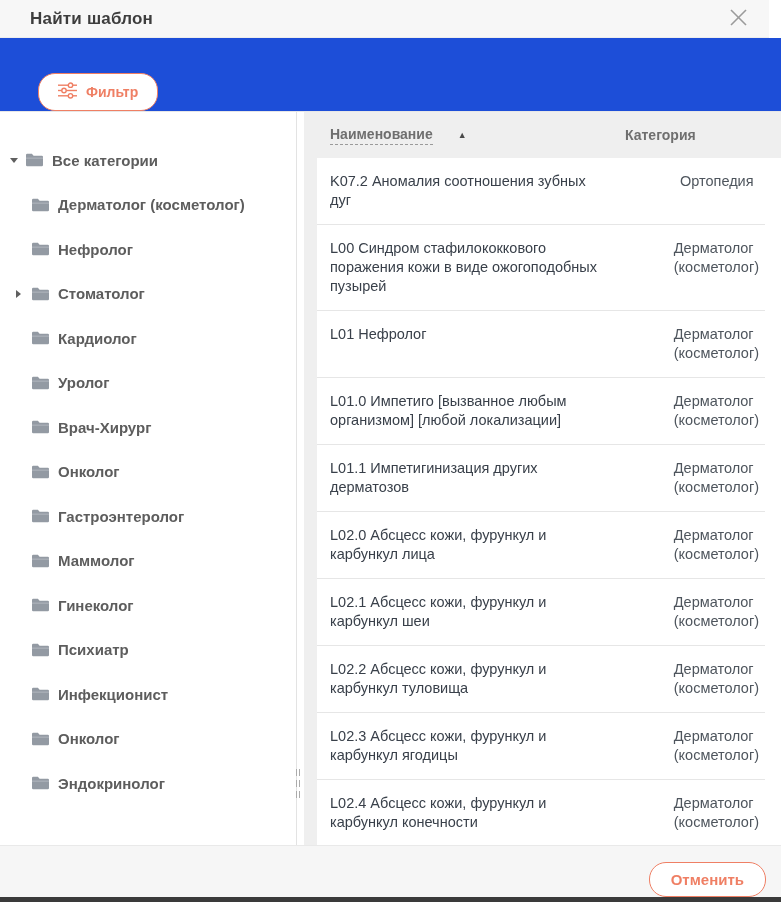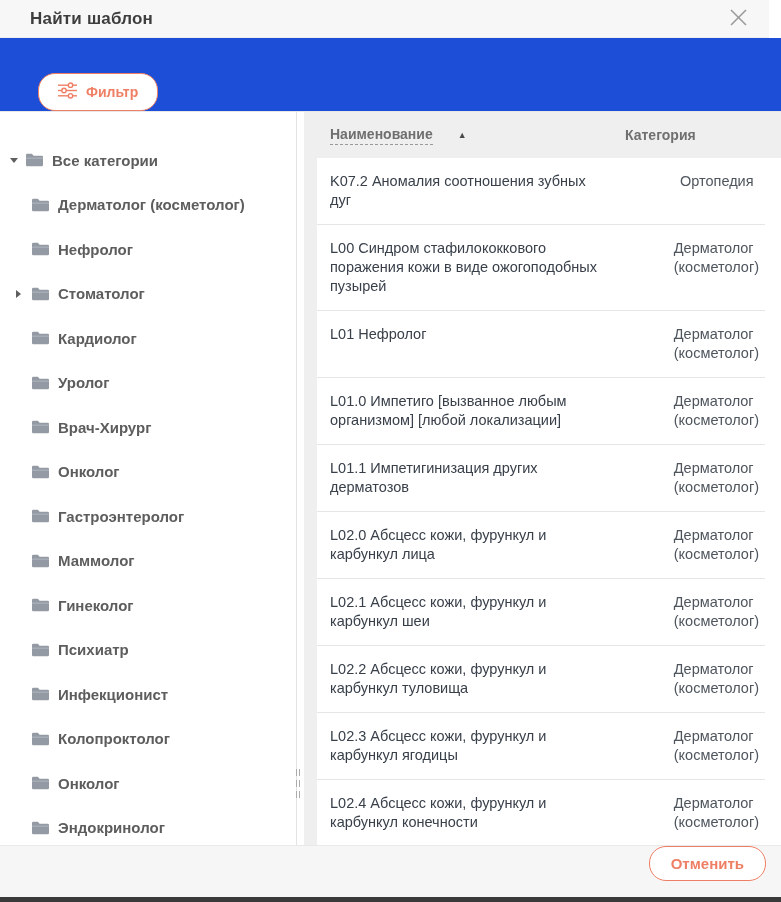--- a/index.html
+++ b/index.html
@@ -79,21 +79,21 @@
   }
   .cell-name {
     width:308px; padding-left:13px; padding-right:16px;
     font-size:14.5px; line-height:19px; color:#39404a;
   }
   .cell-cat { flex:1; font-size:14.5px; line-height:19px; color:#4e555d; padding-right:6px;margin-left:48px; }
   
   .footer {
     position:absolute; left:0; right:0; bottom:5px; height:52px;
     background:#f6f6f6; border-top:1px solid #e9e9e9;
-    display:flex; align-items:flex-start; justify-content:flex-end; gap:17px;
+    display:flex; align-items:flex-end; justify-content:flex-end; gap:17px;
     padding-right:15px;
   }
   .btn {
     font-family:"Liberation Sans", sans-serif; font-weight:700; font-size:15px;
     padding:8px 21px; cursor:pointer;
   }
   .btn-cancel { background:#fff; border:1px solid #ef7f64; color:#ef7f64; border-radius:17px; }
   .btn-select { background:#ef7f64; border:1px solid #ef7f64; color:#fff; border-radius:10px; padding:9px 20px; }
   .bottom-strip { position:absolute; left:0; right:0; bottom:0; height:5px; background:#3a3a3a; }
 </style>
@@ -272,30 +272,20 @@
           <span class="arrow arrow-none"></span>
           <span class="folder">
             <svg width="17" height="14" viewBox="0 0 17 14">
               <path d="M0 2 Q0 0.8 1.2 0.8 L5.9 0.8 L7.6 2.7 L15.8 2.7 Q17 2.7 17 3.9 L17 12 Q17 13.2 15.8 13.2 L1.2 13.2 Q0 13.2 0 12 Z" fill="#939aa3"></path>
               <rect x="0" y="4.6" width="17" height="1.1" fill="#aeb4bb"></rect>
             </svg>
           </span>
           <span class="tree-label">Инфекционист</span>
         </div>
 
-        <div class="tree-item level-1">
-          <span class="arrow arrow-none"></span>
-          <span class="folder">
-            <svg width="17" height="14" viewBox="0 0 17 14">
-              <path d="M0 2 Q0 0.8 1.2 0.8 L5.9 0.8 L7.6 2.7 L15.8 2.7 Q17 2.7 17 3.9 L17 12 Q17 13.2 15.8 13.2 L1.2 13.2 Q0 13.2 0 12 Z" fill="#939aa3"></path>
-              <rect x="0" y="4.6" width="17" height="1.1" fill="#aeb4bb"></rect>
-            </svg>
-          </span>
-          <span class="tree-label">Колопроктолог</span>
-        </div>
 
         <div class="tree-item level-1">
           <span class="arrow arrow-none"></span>
           <span class="folder">
             <svg width="17" height="14" viewBox="0 0 17 14">
               <path d="M0 2 Q0 0.8 1.2 0.8 L5.9 0.8 L7.6 2.7 L15.8 2.7 Q17 2.7 17 3.9 L17 12 Q17 13.2 15.8 13.2 L1.2 13.2 Q0 13.2 0 12 Z" fill="#939aa3"></path>
               <rect x="0" y="4.6" width="17" height="1.1" fill="#aeb4bb"></rect>
             </svg>
           </span>
           <span class="tree-label">Онколог</span>

